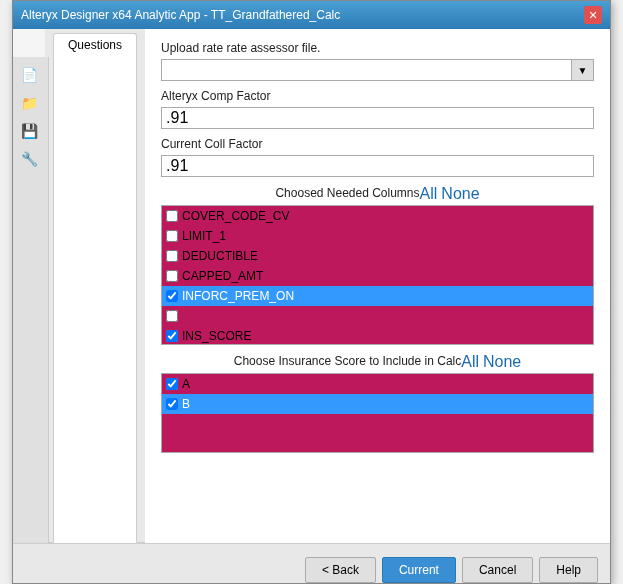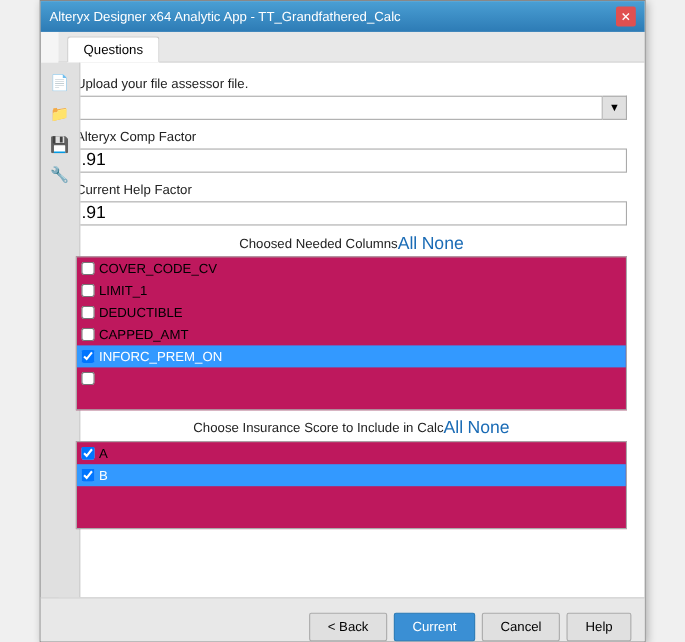--- a/index.html
+++ b/index.html
@@ -8,21 +8,21 @@
       font-size: 12px;
       background: #f0f0f0;
       display: flex;
       justify-content: center;
       align-items: center;
       width: 623px;
       height: 584px;
       overflow: hidden;
     }
     .window {
-      width: 551px;
+      width: 599px;
       height: 584px;
       background: #f5f5f5;
       border: 1px solid #888;
       display: flex;
       flex-direction: column;
       box-shadow: 2px 2px 8px rgba(0,0,0,0.3);
     }
     .title-bar {
       background: linear-gradient(to bottom, #4a9fd4, #2d7bb5);
       color: white;
@@ -70,24 +70,23 @@
       height: 24px;
       display: flex;
       align-items: center;
       justify-content: center;
       color: #555;
       font-size: 14px;
       cursor: pointer;
       border-radius: 2px;
     }
     .main-area {
-      margin-left: 16px;
+      margin-left: 32px;
       flex: 1;
       display: flex;
-      flex-direction: column;
       overflow: hidden;
     }
     .tab-bar {
       background: #e8e8e8;
       border-bottom: 1px solid #ccc;
       padding: 4px 8px 0 8px;
       display: flex;
       flex-shrink: 0;
     }
     .tab {
@@ -255,34 +254,34 @@
 
       <div class="tab-bar">
         <div class="tab active">
           <span>Questions</span>
         </div>
       </div>
 
       <div class="content">
 
         <div class="list-section">
-          <div class="section-label">Upload your file assessor file.</div>
+          <div class="section-label">Upload rate rate assessor file.</div>
           <div class="file-upload-row">
             <input class="file-upload-input" type="text" value="" placeholder="" style="">
             <button class="file-upload-btn">▼</button>
           </div>
         </div>
 
         <div class="list-section">
           <div class="section-label">Alteryx Comp Factor</div>
           <input class="text-input" type="text" value=".91" style="">
         </div>
 
         <div class="list-section">
-          <div class="section-label">Current Help Factor</div>
+          <div class="section-label">Current Coll Factor</div>
           <input class="text-input" type="text" value=".91" style="">
         </div>
 
         <div class="list-section">
           <div class="list-header">
             <span class="section-label">Choosed Needed Columns</span>
             <div class="list-links">
               <a class="list-link">All</a>
               <a class="list-link">None</a>
             </div>
@@ -303,20 +302,24 @@
             <div class="list-item">
               <input type="checkbox" style="">
               <span>CAPPED_AMT</span>
             </div>
             <div class="list-item selected">
               <input type="checkbox" checked="" style="">
               <span>INFORC_PREM_ON</span>
             </div>
             <div class="list-item">
               <input type="checkbox" style="">
+            </div>
+            <div class="list-item">
+              <input type="checkbox" checked="" style="">
+              <span>INS_SCORE</span>
             </div>
 
           </div>
         </div>
 
         <div class="list-section">
           <div class="list-header">
             <span class="section-label">Choose Insurance Score to Include in Calc</span>
             <div class="list-links">
               <a class="list-link">All</a>

